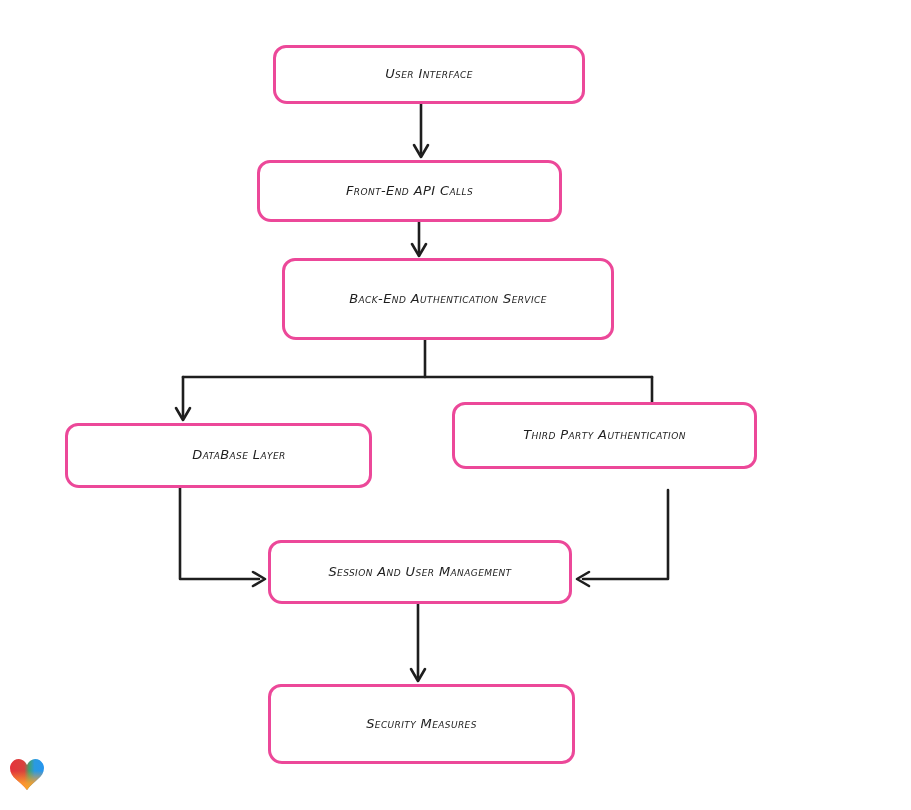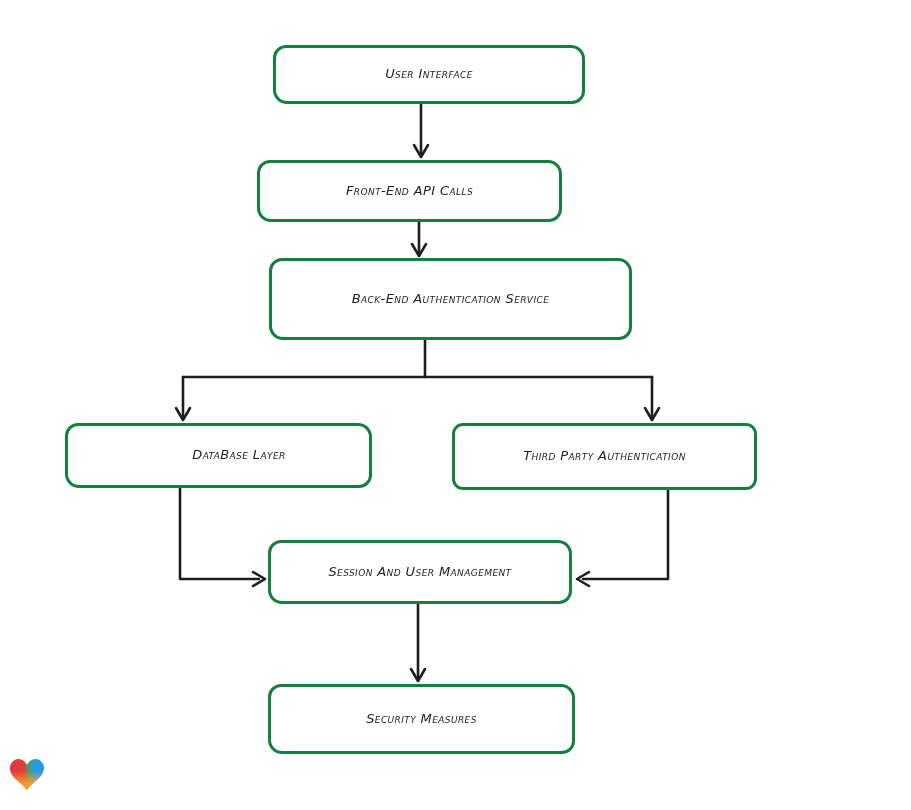--- a/index.html
+++ b/index.html
@@ -25,46 +25,46 @@
     stroke: #1e1e1e;
     stroke-width: 2.6;
     fill: none;
     stroke-linecap: round;
     stroke-linejoin: round;
   }
   .node {
     position: absolute;
     box-sizing: border-box;
     background: #ffffff;
-    border: 3px solid #15803d;
+    border: 3px solid #ec4899;
     border-radius: 13px 14px 13px 14px;
     display: flex;
     align-items: center;
     justify-content: center;
     text-align: center;
   }
   .node .label {
     font-variant: small-caps;
     font-style: italic;
     font-size: 13px;
     letter-spacing: 0.4px;
     line-height: 1.6;
     color: #1e1e1e;
   }
   .node .label.narrow {
     max-width: 205px;
   }
   
   #n-user-interface   { left: 273px; top:  45px; width: 312px; height: 59px; }
   #n-frontend-api     { left: 257px; top: 160px; width: 305px; height: 62px; }
-  #n-backend-auth     { left: 269px; top: 258px; width: 363px; height: 82px; }
+  #n-backend-auth     { left: 282px; top: 258px; width: 332px; height: 82px; }
   #n-database-layer   { left:  65px; top: 423px; width: 307px; height: 65px; padding-left: 41px; }
-  #n-third-party-auth { left: 452px; top: 423px; width: 305px; height: 67px; border-radius: 11px; }
+  #n-third-party-auth { left: 452px; top: 402px; width: 305px; height: 67px; }
   #n-session-token    { left: 268px; top: 540px; width: 304px; height: 64px; }
-  #n-security         { left: 268px; top: 684px; width: 307px; height: 70px; text-align: right; }
+  #n-security         { left: 268px; top: 684px; width: 307px; height: 80px; text-align: right; }
 
   .heart-badge {
     position: absolute;
     left: 10px;
     top: 758px;
     width: 34px;
     height: 33px;
     cursor: pointer;
   }
   .heart-badge svg { display: block; width: 100%; height: 100%; }

